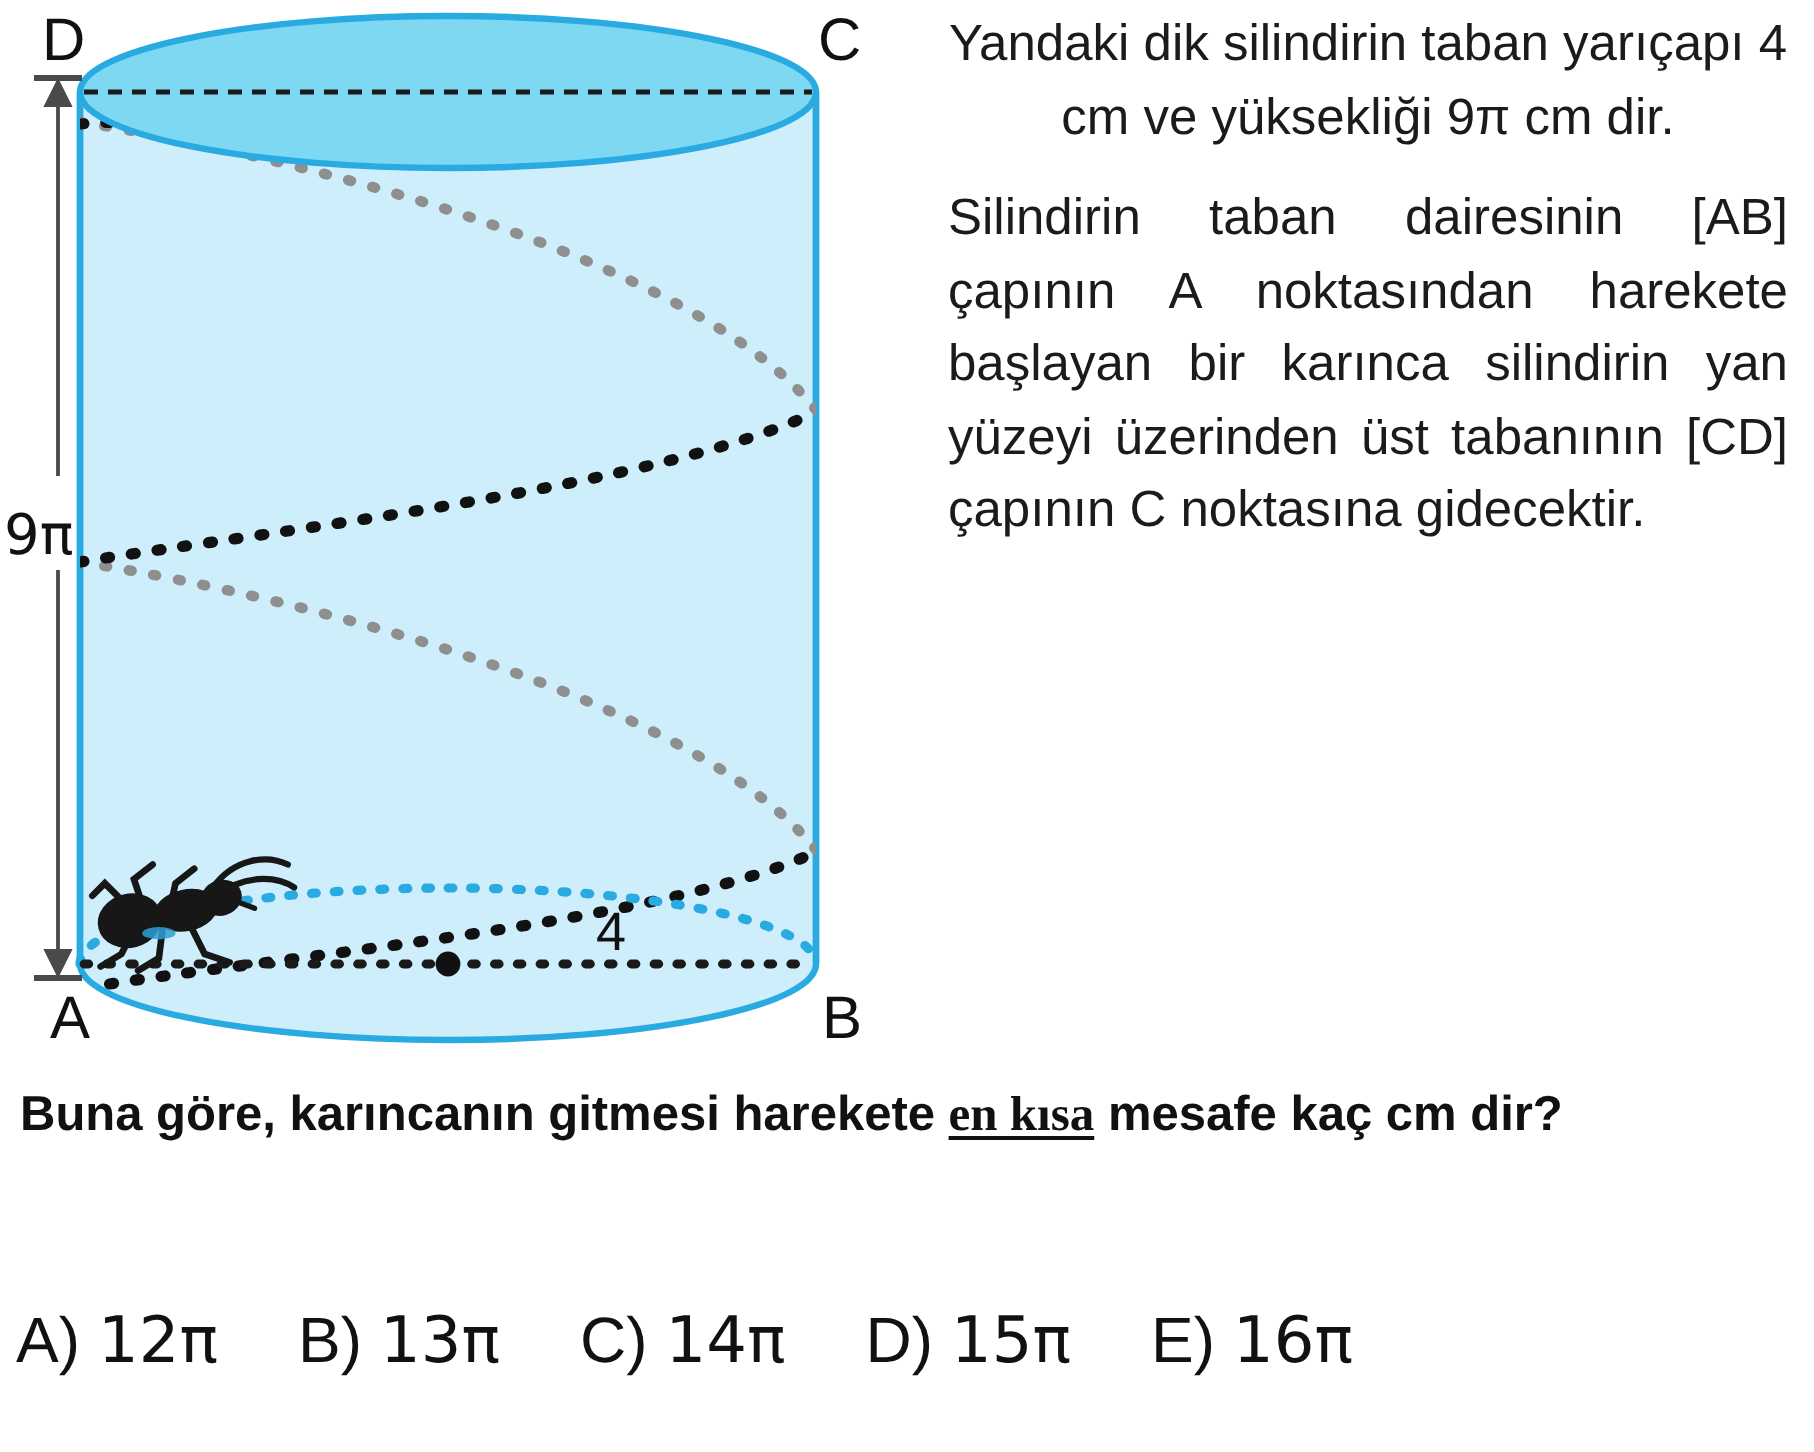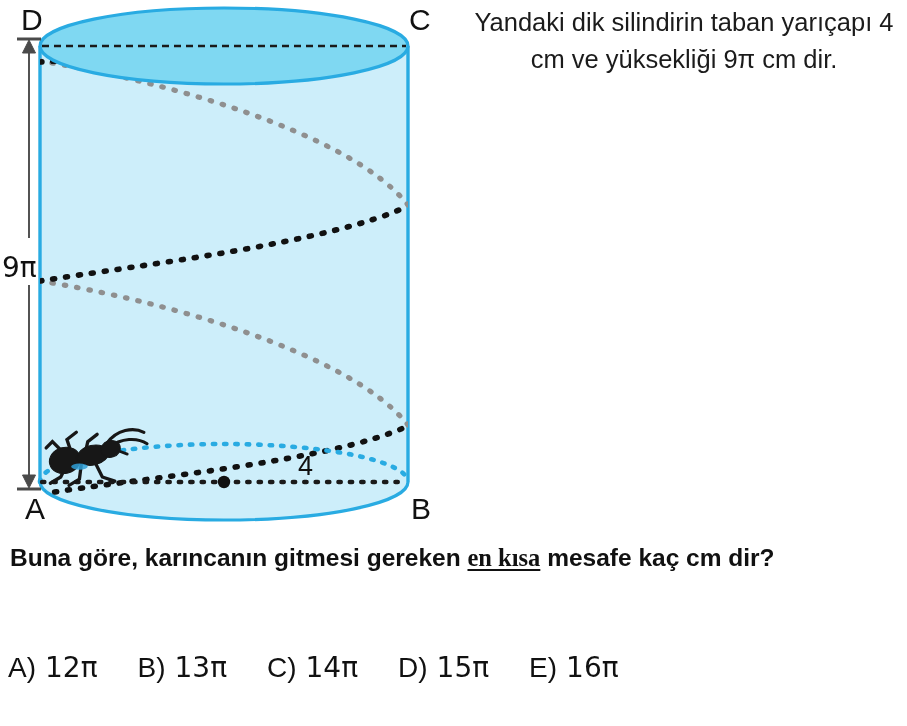--- a/index.html
+++ b/index.html
@@ -35,21 +35,21 @@
     font-size:24.5px;
     font-weight:bold;
     line-height:37px;
     color:#111;
   }
   #question u { text-decoration:underline; text-underline-offset:3px;font-family:Liberation Serif, serif; }
 
   
   #choices {
     position:absolute; left:8px; top:651px; width:890px;
-    font-size:28px;
+    font-size:32px;
     color:#111;
     white-space:nowrap;
   }
   .choice { display:inline-block; margin-right:40px; }
   .choice .lab { margin-right:9px; }
   .pi { font-family:"DejaVu Sans", sans-serif; }
 </style>
 </head>
 <body>
 
@@ -151,21 +151,22 @@
       <text x="409" y="30" font-family="Liberation Sans, sans-serif" font-size="30" fill="#111">C</text>
       <text x="25" y="519" font-family="Liberation Sans, sans-serif" font-size="30" fill="#111">A</text>
       <text x="411" y="519" font-family="Liberation Sans, sans-serif" font-size="30" fill="#111">B</text>
       <text x="2" y="277" font-family="DejaVu Sans, sans-serif" font-size="28" fill="#111">9π</text>
       <text x="298" y="475" font-family="Liberation Sans, sans-serif" font-size="27" fill="#111">4</text>
     </svg>
   </div>
 
   <div id="passage">
     <p class="para">Yandaki dik silindirin taban yarıçapı 4 cm ve yüksekliği 9π cm dir.</p>
+    <p class="para justify">Silindirin taban dairesinin [AB] çapının A noktasından harekete başlayan bir karınca silindirin yan yüzeyi üzerinden üst tabanının [CD] çapının C noktasına gidecektir.</p>
   </div>
 
-  <div id="question"><span>Buna göre, karıncanın gitmesi gereken </span><u>en kısa</u><span> mesafe kaç cm dir?</span></div>
+  <div id="question"><span>Buna göre, karıncanın gitmesi harekete </span><u>en kısa</u><span> mesafe kaç cm dir?</span></div>
 
   <div id="choices">
     <span class="choice"><span class="lab">A)</span><span class="pi">12π</span></span><span class="choice"><span class="lab">B)</span><span class="pi">13π</span></span><span class="choice"><span class="lab">C)</span><span class="pi">14π</span></span><span class="choice"><span class="lab">D)</span><span class="pi">15π</span></span><span class="choice"><span class="lab">E)</span><span class="pi">16π</span></span>
   </div>
 
 </div>
 
 </body></html>

